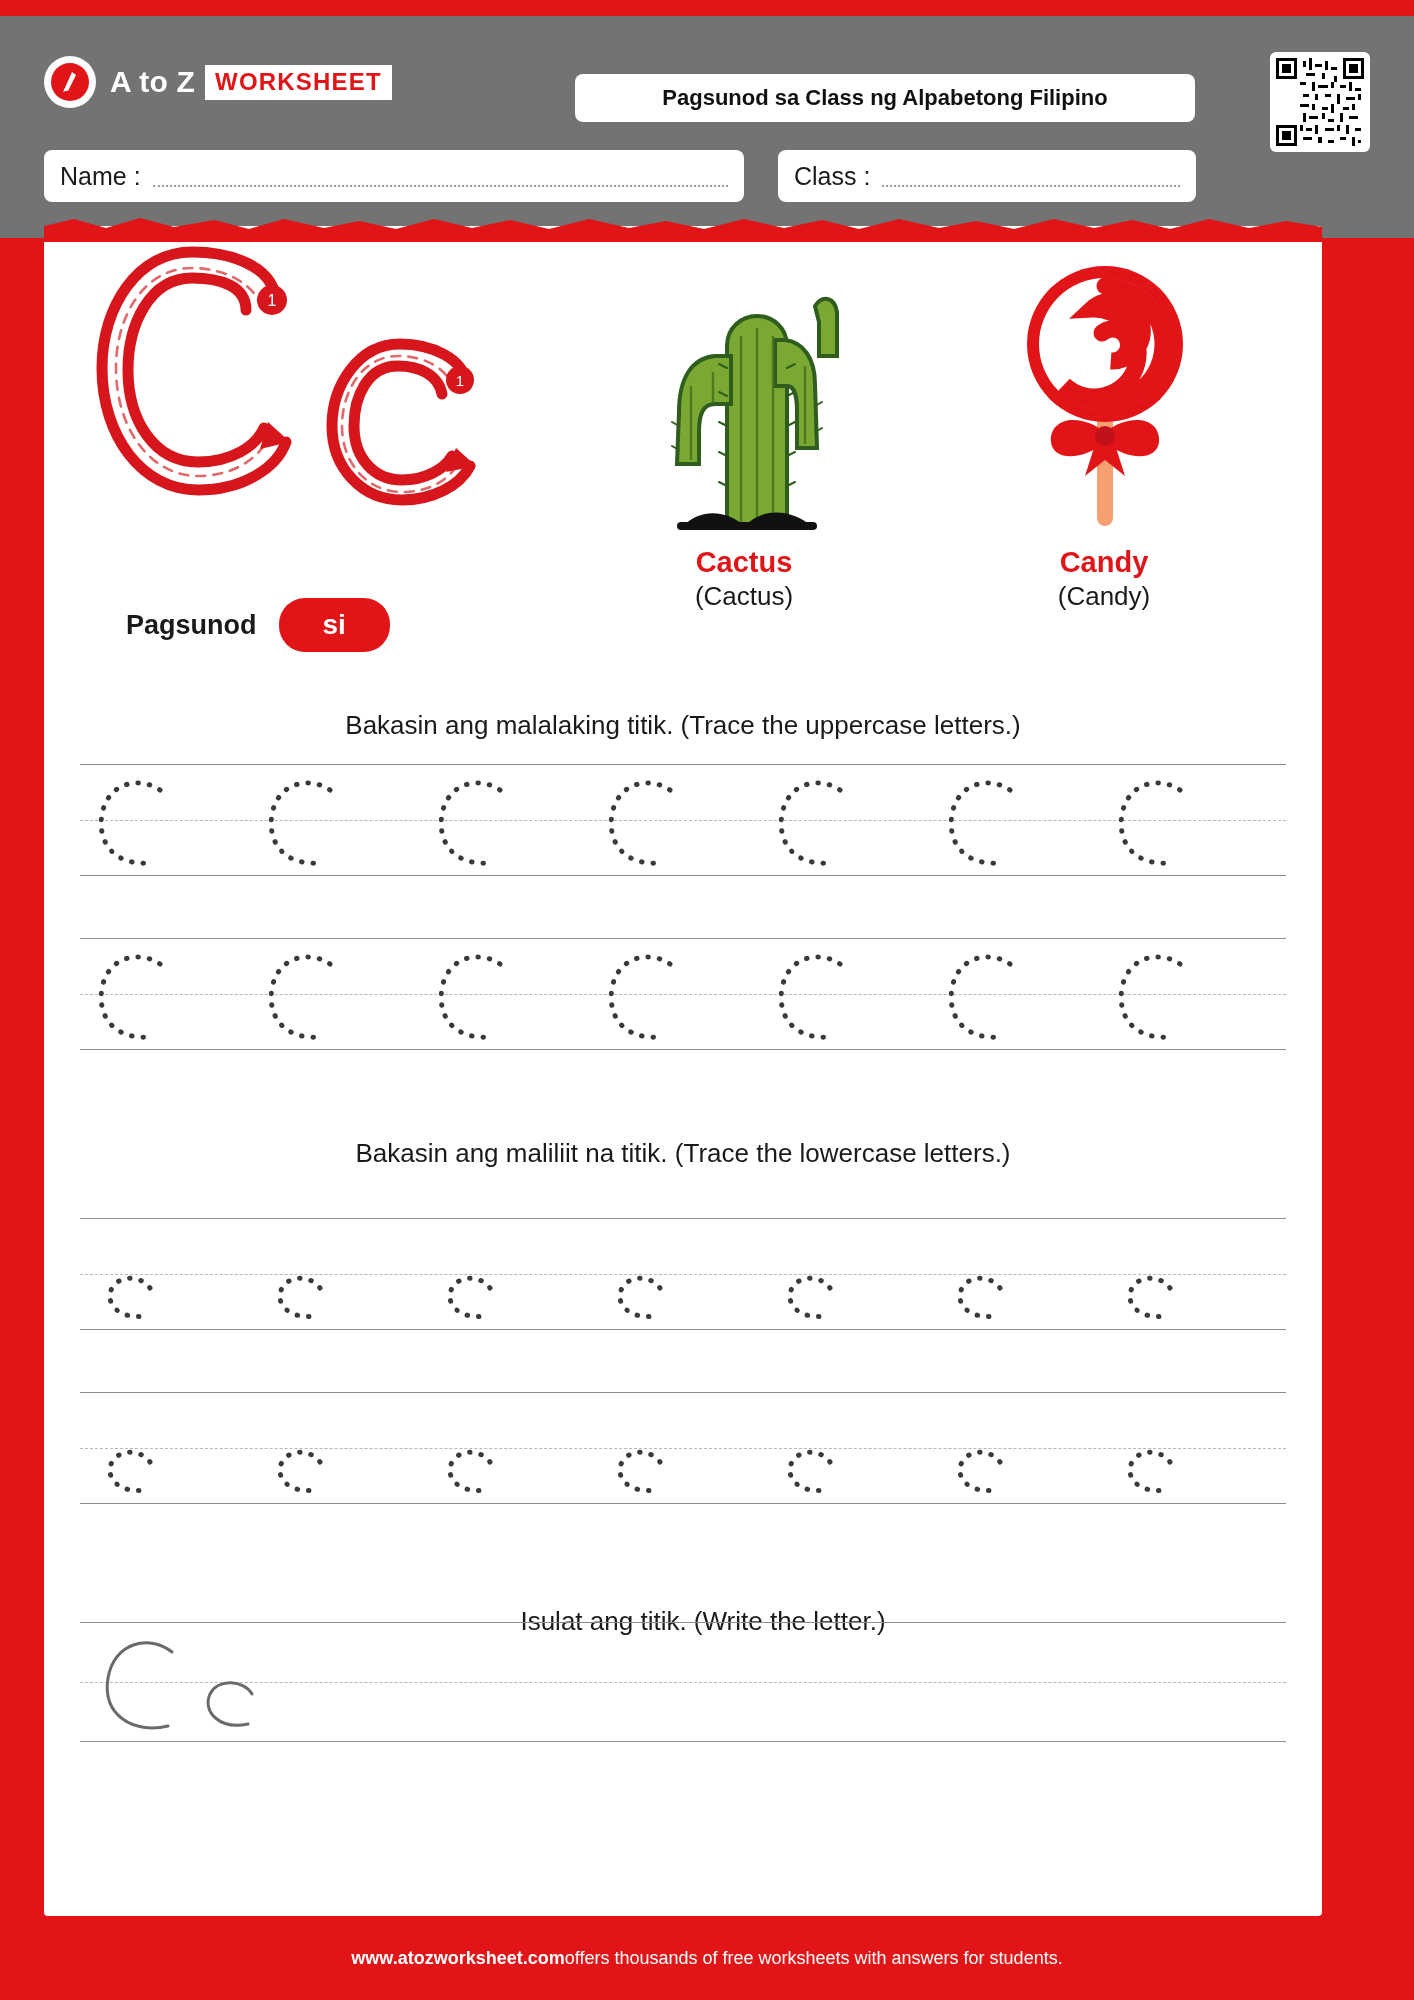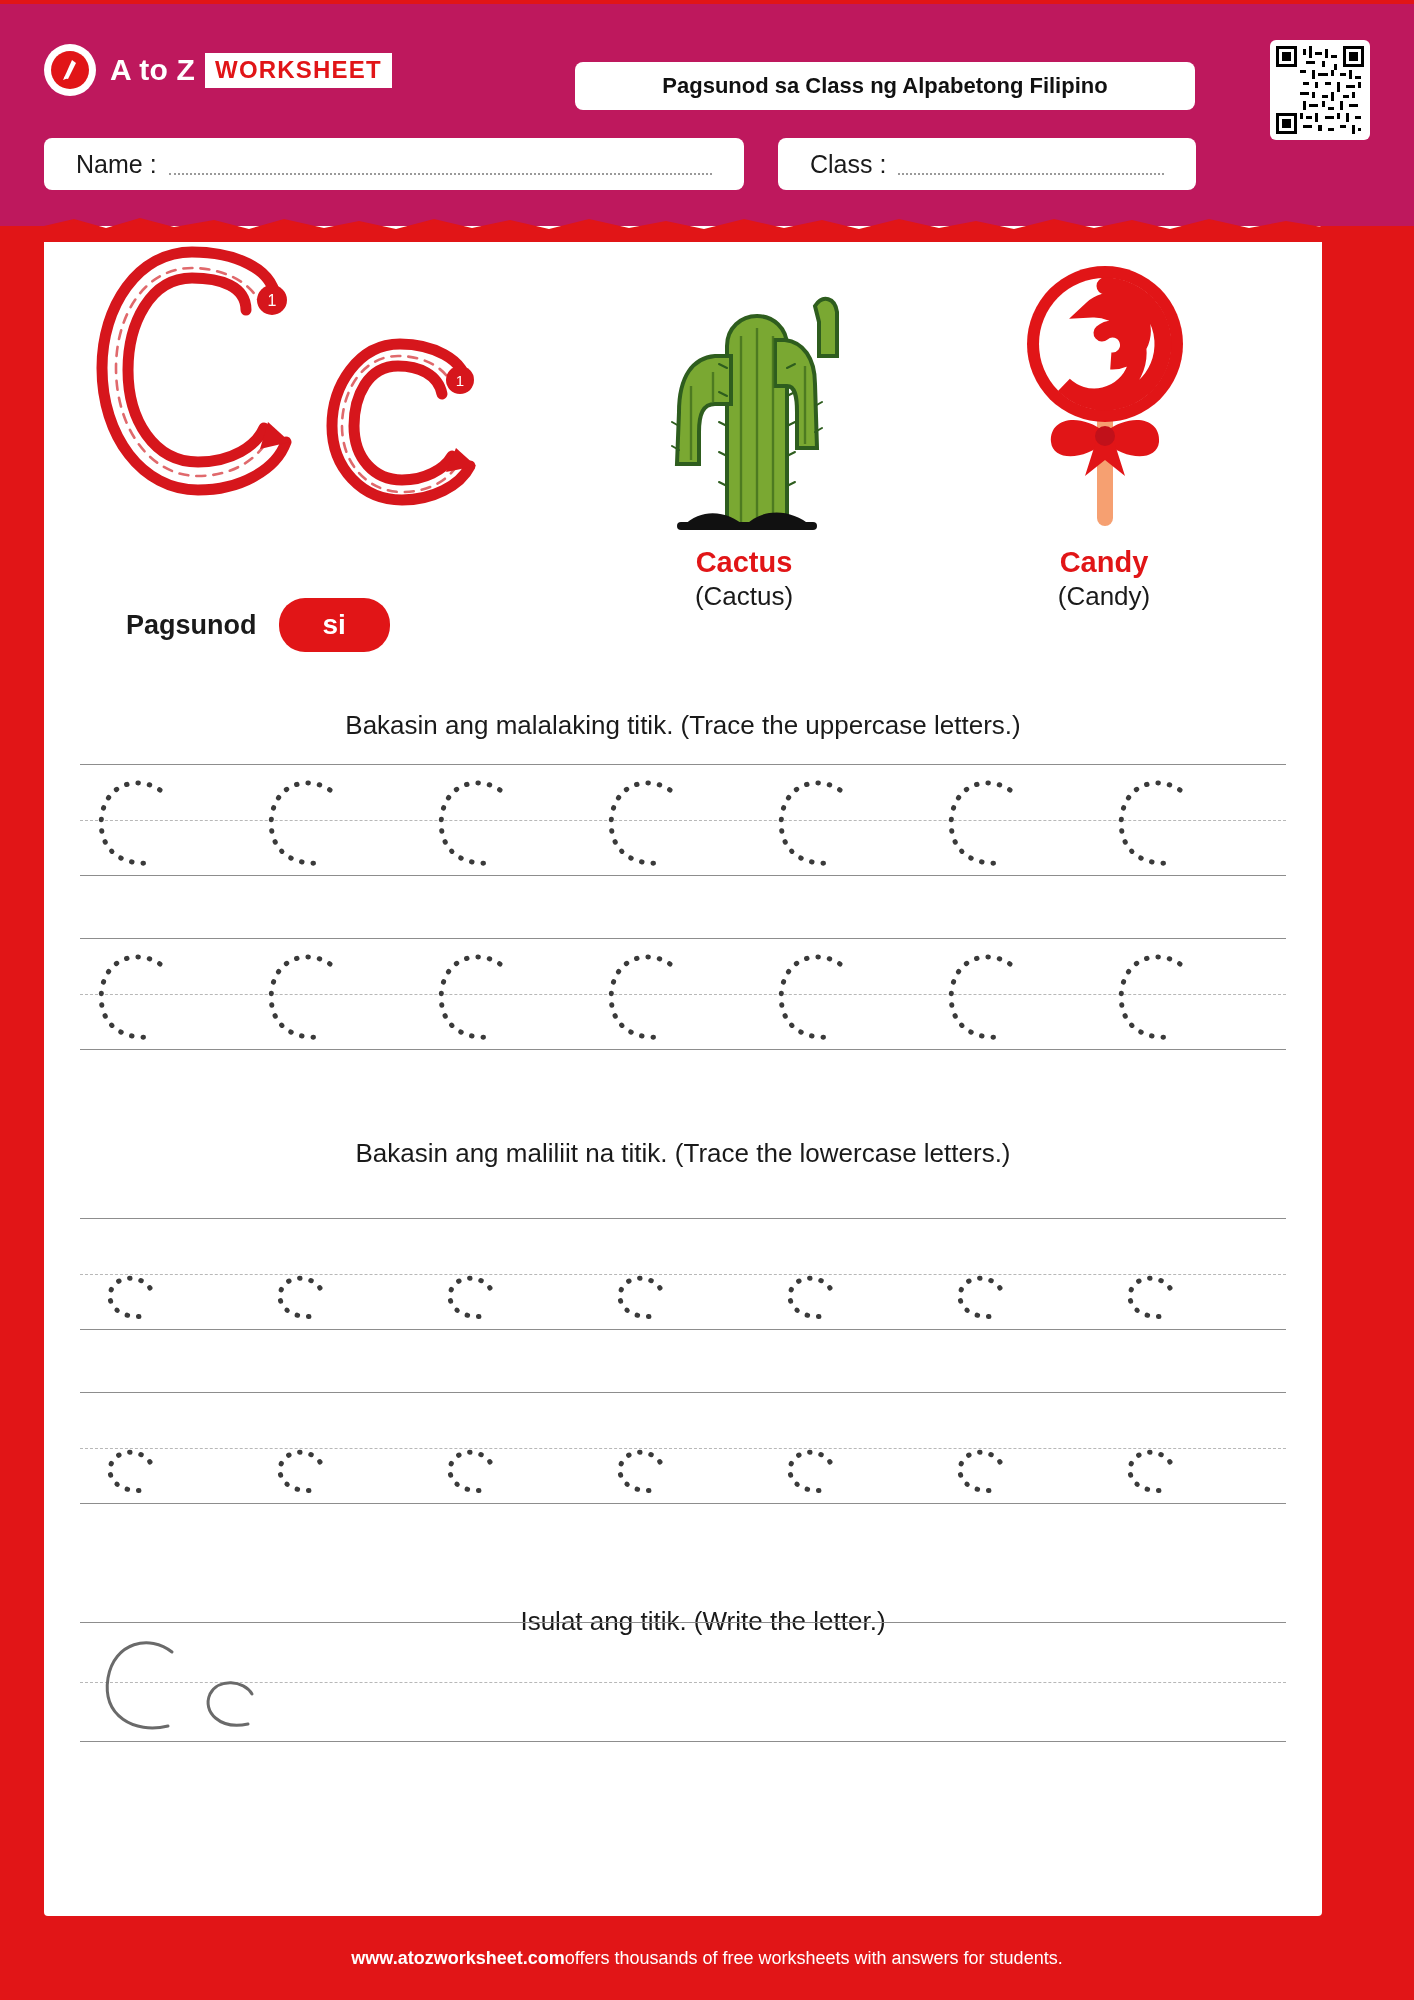--- a/index.html
+++ b/index.html
@@ -7,22 +7,22 @@
   body {
     width: 1414px; height: 2000px;
     background: #e11517;
     font-family: "Liberation Sans", sans-serif;
     overflow: hidden;
     position: relative;
   }
 
   
   .header {
-    position: absolute; top:4px; left:0; right:0; height: 222px;
-    background: #be185d;
+    position: absolute; top:16px; left:0; right:0; height: 222px;
+    background: #737373;
   }
   .brand {
     position: absolute; left: 44px; top: 40px;
     display: flex; align-items: center; gap: 14px;
   }
   .brand-logo {
     width: 52px; height: 52px; border-radius: 50%;
     background: #ffffff; position: relative;
     display: flex; align-items: center; justify-content: center;
   }
@@ -47,21 +47,21 @@
   .qr {
     position: absolute; right: 44px; top: 36px;
     width: 100px; height: 100px; background:#fff; border-radius: 6px;
     padding: 6px;
   }
   .qr svg { display:block; }
 
   .field {
     position: absolute; top: 134px; height: 52px;
     background: #fff; border-radius: 8px;
-    display:flex; align-items:center; padding: 0 32px;
+    display:flex; align-items:center; padding: 0 16px;
     font-size: 25px; color:#1a1a1a;
   }
   .field .lbl { white-space: nowrap; font-weight: 400; }
   .field .line { flex: 1; margin-left: 12px; border-bottom: 2px dotted #9a9a9a; height: 22px; }
   #name-field { left: 44px; width: 700px; }
   #class-field { left: 778px; width: 418px; }
 
   
   .sheet {
     position: absolute; left: 44px; top: 226px;

